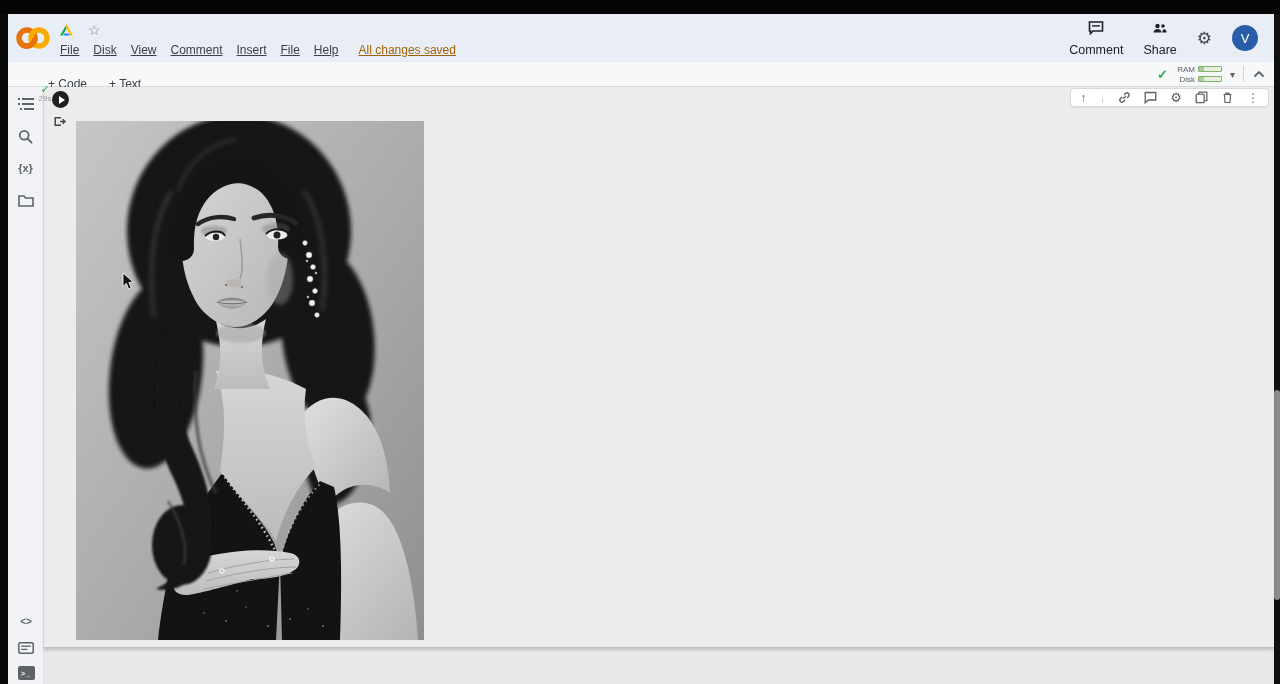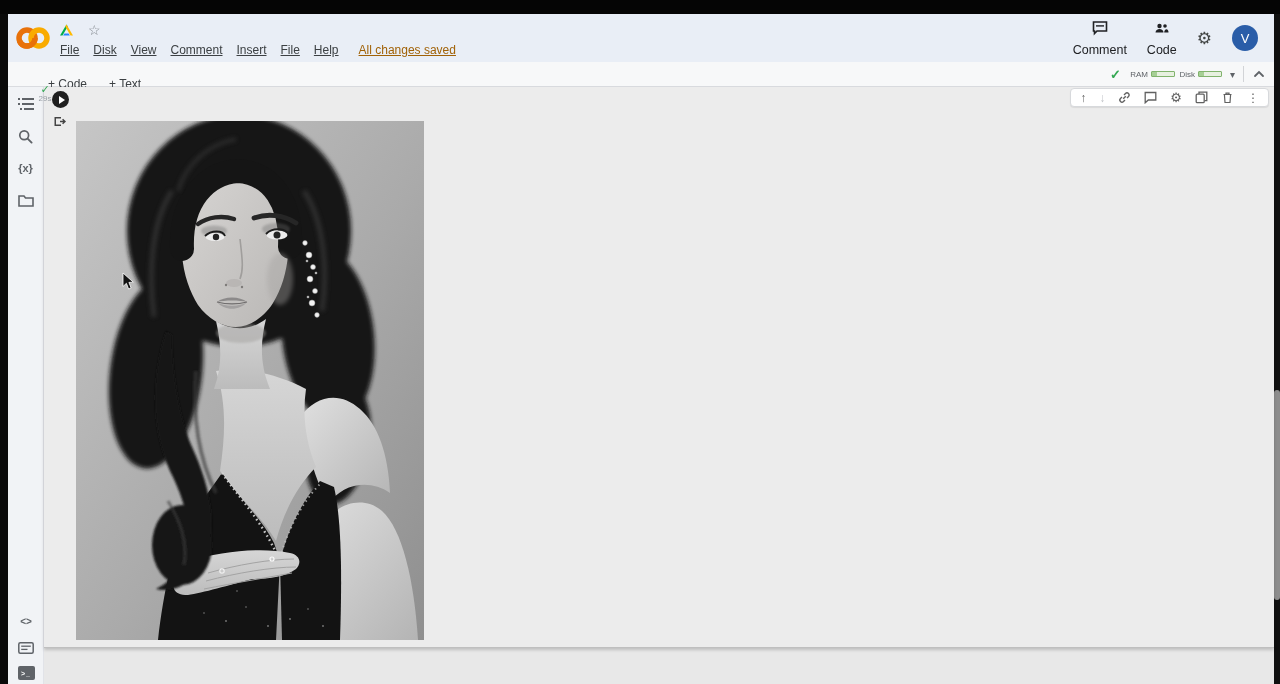--- a/index.html
+++ b/index.html
@@ -31,21 +31,21 @@
   .hicon { width:16px; height:16px; }
   .gear-glyph { font-size:17px; color:#444746; cursor:pointer; line-height:1; }
   .avatar { width:26px; height:26px; border-radius:50%; background:#2a5da8; color:#fff; font-size:13px; display:flex; align-items:center; justify-content:center; cursor:pointer; }
 
   
   .toolbar { height:25px; background:#f7f8f9; border-bottom:1px solid #dadce0; display:flex; align-items:center; justify-content:space-between; padding:0 8px 0 40px; }
   .tb-left { display:flex; gap:22px;margin-top:19px; }
   .tb-btn { font-size:12px; color:#3c4043; cursor:pointer; }
   .tb-right { display:flex; align-items:center; gap:8px; }
   .check-glyph { color:#34a853; font-size:13px; font-weight:bold; }
-  .res-block { display:flex; flex-direction:row; gap:1px; cursor:pointer; }
+  .res-block { display:flex; flex-direction:column; gap:1px; cursor:pointer; }
   .res-row { display:flex; align-items:center; gap:3px; }
   .res-label { font-size:8px; color:#5f6368; width:19px; text-align:right; }
   .res-bar { width:24px; height:6px; border:1px solid #81b36d; background:#e7f0e0; border-radius:1px; position:relative; }
   .res-bar i { position:absolute; left:0; top:0; bottom:0; width:22%; background:#a6cf95; }
   .caret { font-size:10px; color:#5f6368; cursor:pointer; }
   .tb-divider { width:1px; height:16px; background:#d2d4d7; }
   .chev-up { width:14px; height:14px; cursor:pointer; }
 
   
   .body { display:flex; height:597px; }
@@ -127,21 +127,21 @@
         </svg>
         <span>Comment</span>
       </div>
       <div class="hbtn">
         <svg class="hicon" viewBox="0 0 16 16">
           <circle cx="5.5" cy="6" r="2.2" fill="#202124"></circle>
           <circle cx="11" cy="6" r="1.8" fill="#202124"></circle>
           <path d="M1.5,12.5 c0-2.4 2-3.6 4-3.6 s4,1.2 4,3.6 Z" fill="#202124"></path>
           <path d="M10.2,12.5 c0-1.8 1-3 2.3-3.2 c1.2,0.2 2,1.4 2,3.2 Z" fill="#202124"></path>
         </svg>
-        <span>Code</span>
+        <span>Share</span>
       </div>
       <span class="gear-glyph">⚙</span>
       <div class="avatar">V</div>
     </div>
   </div>
 
   <div class="toolbar">
     <div class="tb-left">
       <span class="tb-btn">+ Code</span>
       <span class="tb-btn">+ Text</span>

